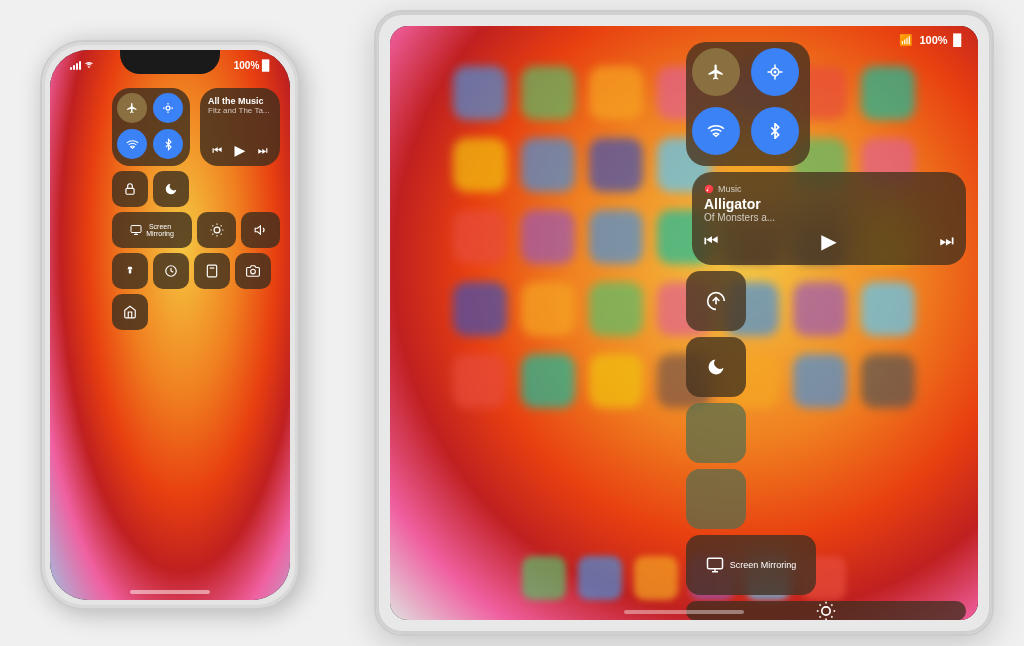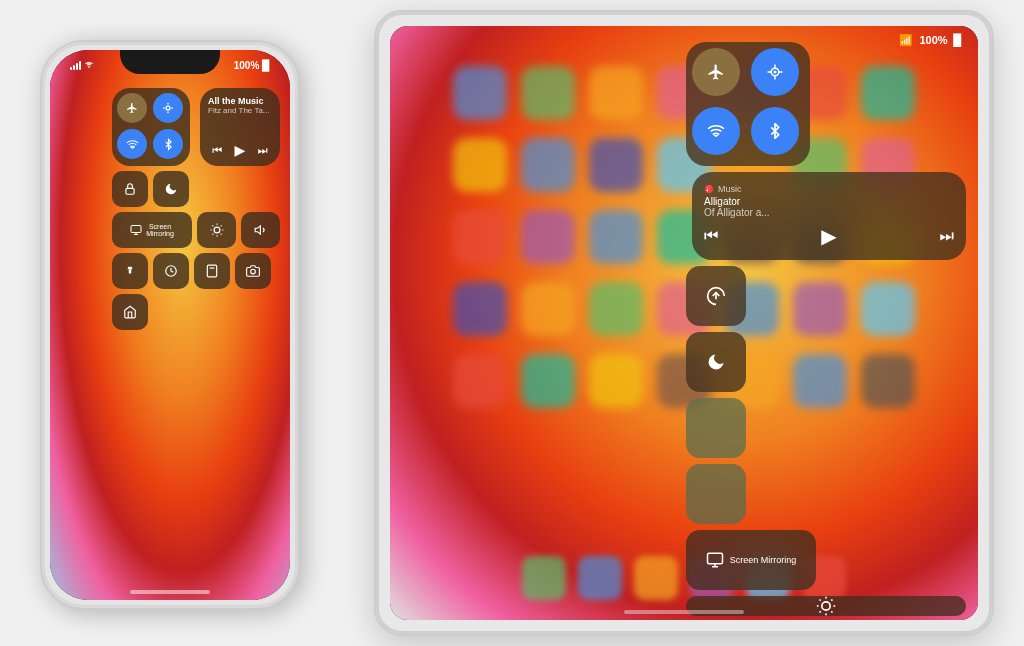--- a/index.html
+++ b/index.html
@@ -578,22 +578,22 @@
 
           <div class="ipad-cc-nowplaying" style="margin-left:6px;">
             <div>
               <div style="display:flex;align-items:center;gap:4px;margin-bottom:2px;">
                 <svg width="10" height="10" viewBox="0 0 24 24" fill="white">
                     <circle cx="12" cy="12" r="10" fill="#fc3c44"></circle>
                     <path d="M16 6.5l-6 1.5v7.5a2 2 0 1 1-1-1.73V8L17 6l-1 .5z" fill="white"></path>
                   </svg>
                 <div style="font-size:9px;color:rgba(255,255,255,0.7);">Music</div>
               </div>
-              <div style="font-size:10px;font-weight:400;color:white;">Alligator</div>
-              <div style="font-size:10px;color:rgba(255,255,255,0.7);">Of Alligator a...</div>
+              <div style="font-size:14px;font-weight:700;color:white;">Alligator</div>
+              <div style="font-size:10px;color:rgba(255,255,255,0.7);">Of Monsters a...</div>
             </div>
             <div class="ipad-playback-controls">
               <span>⏮</span>
               <span style="font-size:20px;">▶</span>
               <span>⏭</span>
             </div>
           </div>
         </div>
 
         <div class="cc-row">

